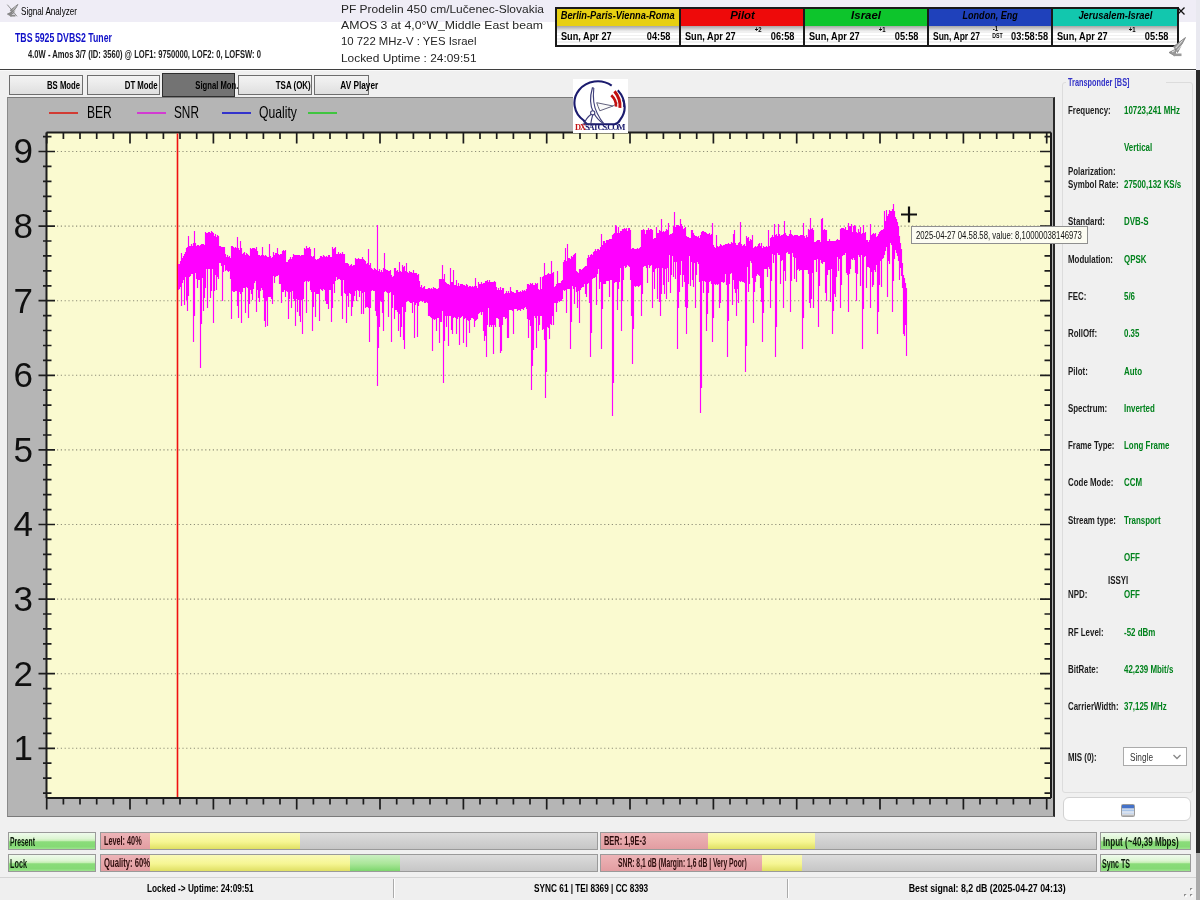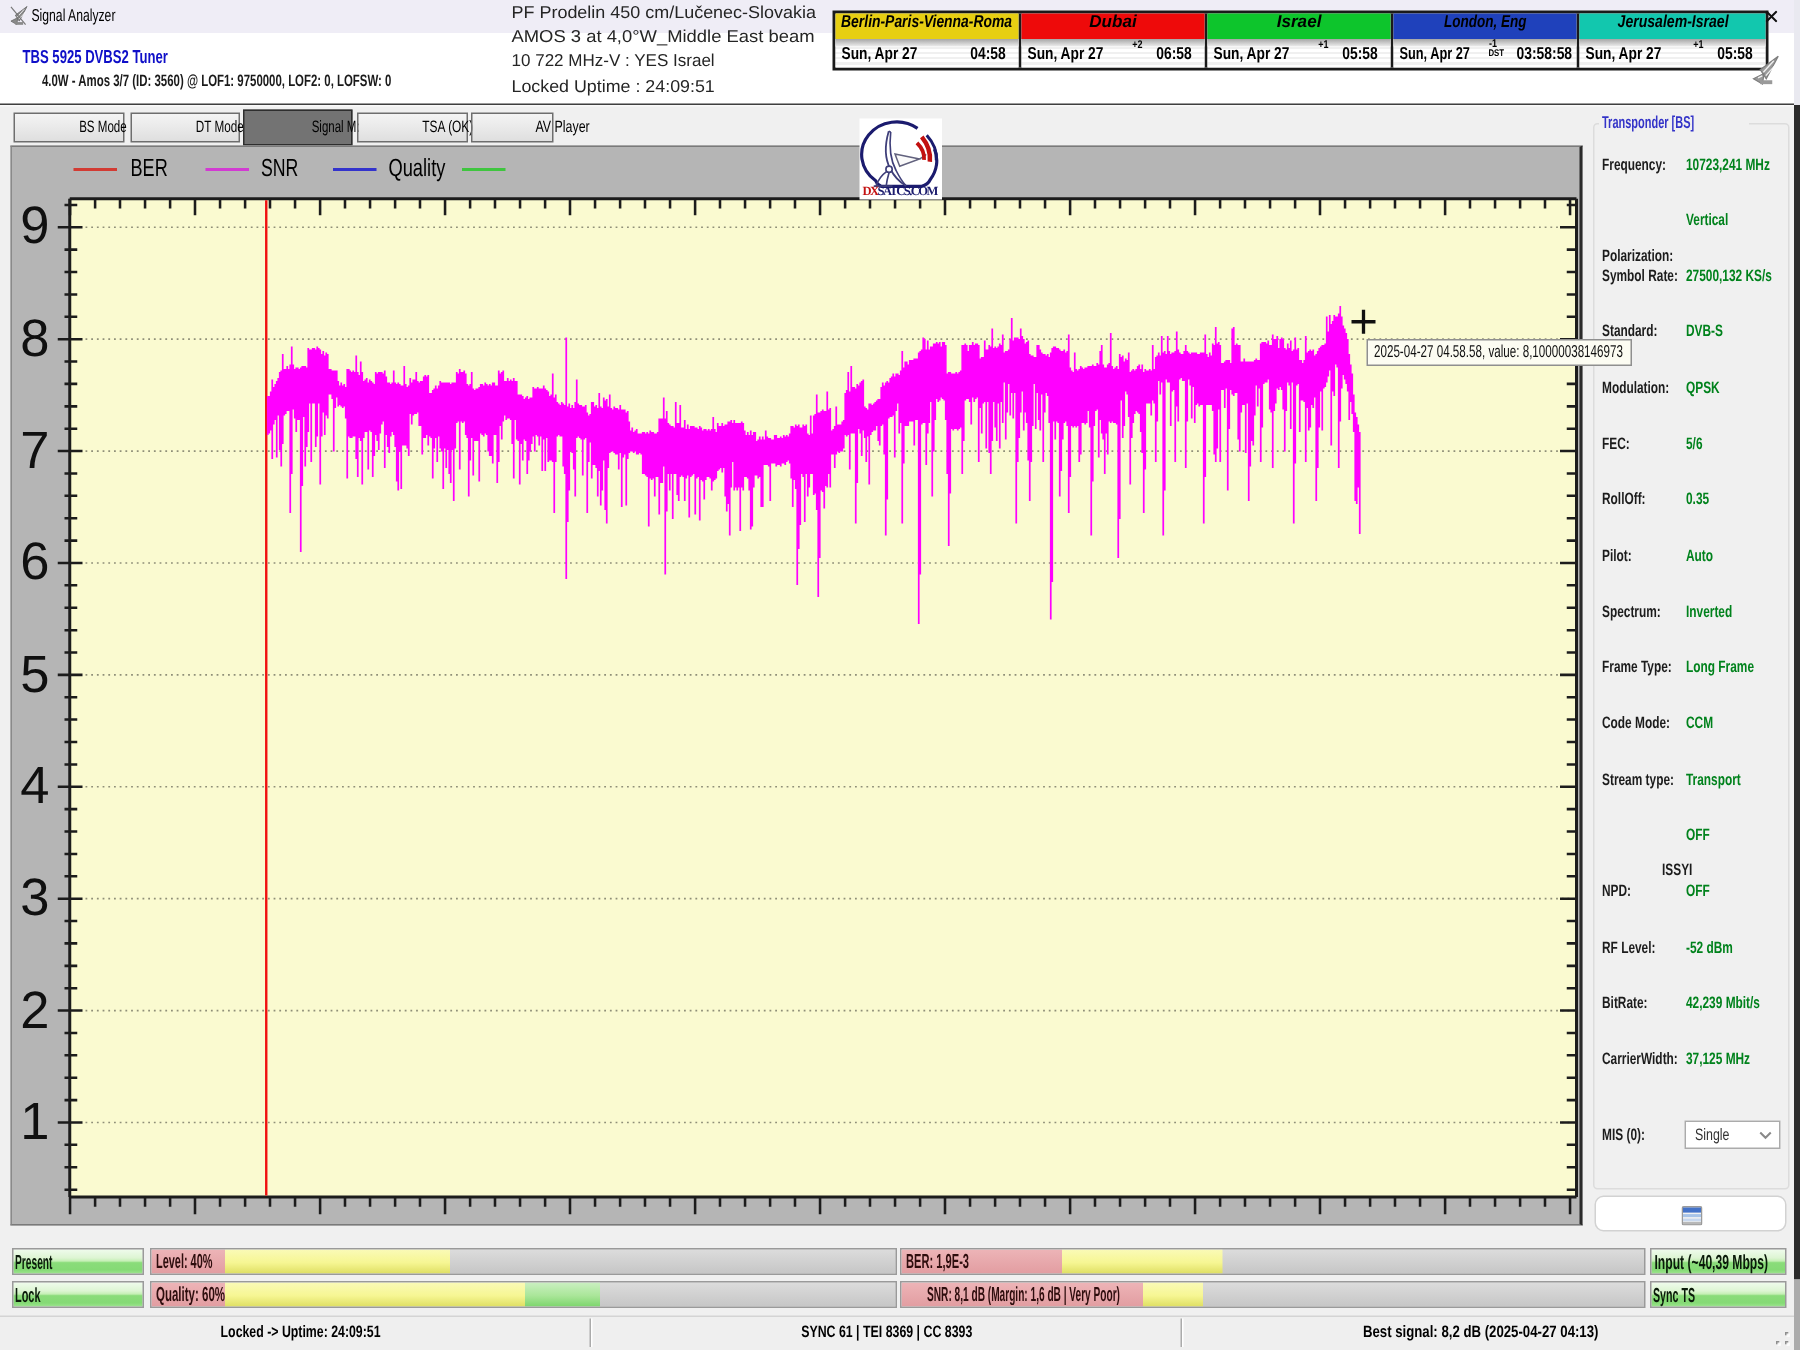--- a/index.html
+++ b/index.html
@@ -26,22 +26,22 @@
  font-size:11.5px;font-weight:bold;font-style:italic;color:#000;overflow:hidden;}
 .clkrow{flex:1;position:relative;background:
  repeating-linear-gradient(to bottom,#ffffff 0 1.7px,#F0F0F0 1.7px 3.4px);}
 .clkshade{position:absolute;left:0;top:0;width:100%;height:5px;
  background:linear-gradient(to bottom,#A6A6A6,#EDEDED);}
 .clkdate{position:absolute;left:4px;top:4.5px;font-size:11.5px;font-weight:bold;color:#000;}
 .clktime{position:absolute;right:9px;top:4.5px;font-size:11.5px;font-weight:bold;color:#000;}
 .clksup{position:absolute;font-size:7.5px;font-weight:bold;color:#000;transform:scaleX(.8);}
 
 .tab{top:75px;height:20px;background:linear-gradient(#F4F4F4,#DFDFDF);
- border:1px solid #6E6E6E;font-size:11px;font-weight:normal;color:#000;
- display:flex;align-items:center;box-sizing:border-box;padding-left:36px;}
+ border:1px solid #6E6E6E;font-size:11px;font-weight:bold;color:#000;
+ display:flex;align-items:center;justify-content:center;box-sizing:border-box;padding-left:36px;}
 #tabactive{top:73px;height:24px;background:#737373;border:1px solid #2E2E2E;}
 
 #panel{left:7px;top:97px;width:1048px;height:720px;background:#B5B5B5;
  border-top:1px solid #7A7A7A;border-left:1px solid #8A8A8A;border-right:2px solid #2A2A2A;border-bottom:1px solid #7A7A7A;box-sizing:border-box;}
 .legtxt{top:103px;font-size:16.5px;color:#000;}
 .legseg{top:111.5px;height:2px;width:29px;}
 .ylab{width:33px;text-align:right;font-size:35px;color:#101010;}
 
 #groupbox{left:1062px;top:82px;width:129px;height:709px;border:1px solid #DCDCDC;border-radius:3px;}
 #gbtitle{left:1066px;top:75.5px;font-size:11.5px;font-weight:bold;color:#3434C8;background:#F0F0F0;padding:0 2px;}
@@ -91,21 +91,21 @@
         <span class="fitc" id="f_c1" style="transform:scaleX(0.806)">Berlin-Paris-Vienna-Roma</span>
       </div>
   <div class="clkrow">
         <div class="clkshade"></div>
         <div class="clkdate"><span class="fit" id="f_d1" style="transform:scaleX(0.797)">Sun, Apr 27</span></div>
         <div class="clktime"><span class="fitr" id="f_t1" style="transform:scaleX(0.802)">04:58</span></div>
       </div>
     </div>
  <div class="clk">
       <div class="clkhdr" style="background:#EE0A0A;">
-        <span class="fitc" id="f_c2" style="transform:scaleX(0.989)">Dubai</span>
+        <span class="fitc" id="f_c2" style="transform:scaleX(0.989)">Pilot</span>
       </div>
   <div class="clkrow">
         <div class="clkshade"></div>
         <div class="clkdate"><span class="fit" id="f_d2" style="transform:scaleX(0.797)">Sun, Apr 27</span></div>
         <div class="clksup" style="right:40px;top:-1px;">+2</div>
         <div class="clktime"><span class="fitr" id="f_t2" style="transform:scaleX(0.802)">06:58</span></div>
       </div>
     </div>
  <div class="clk">
       <div class="clkhdr" style="background:#0DC52C;">

